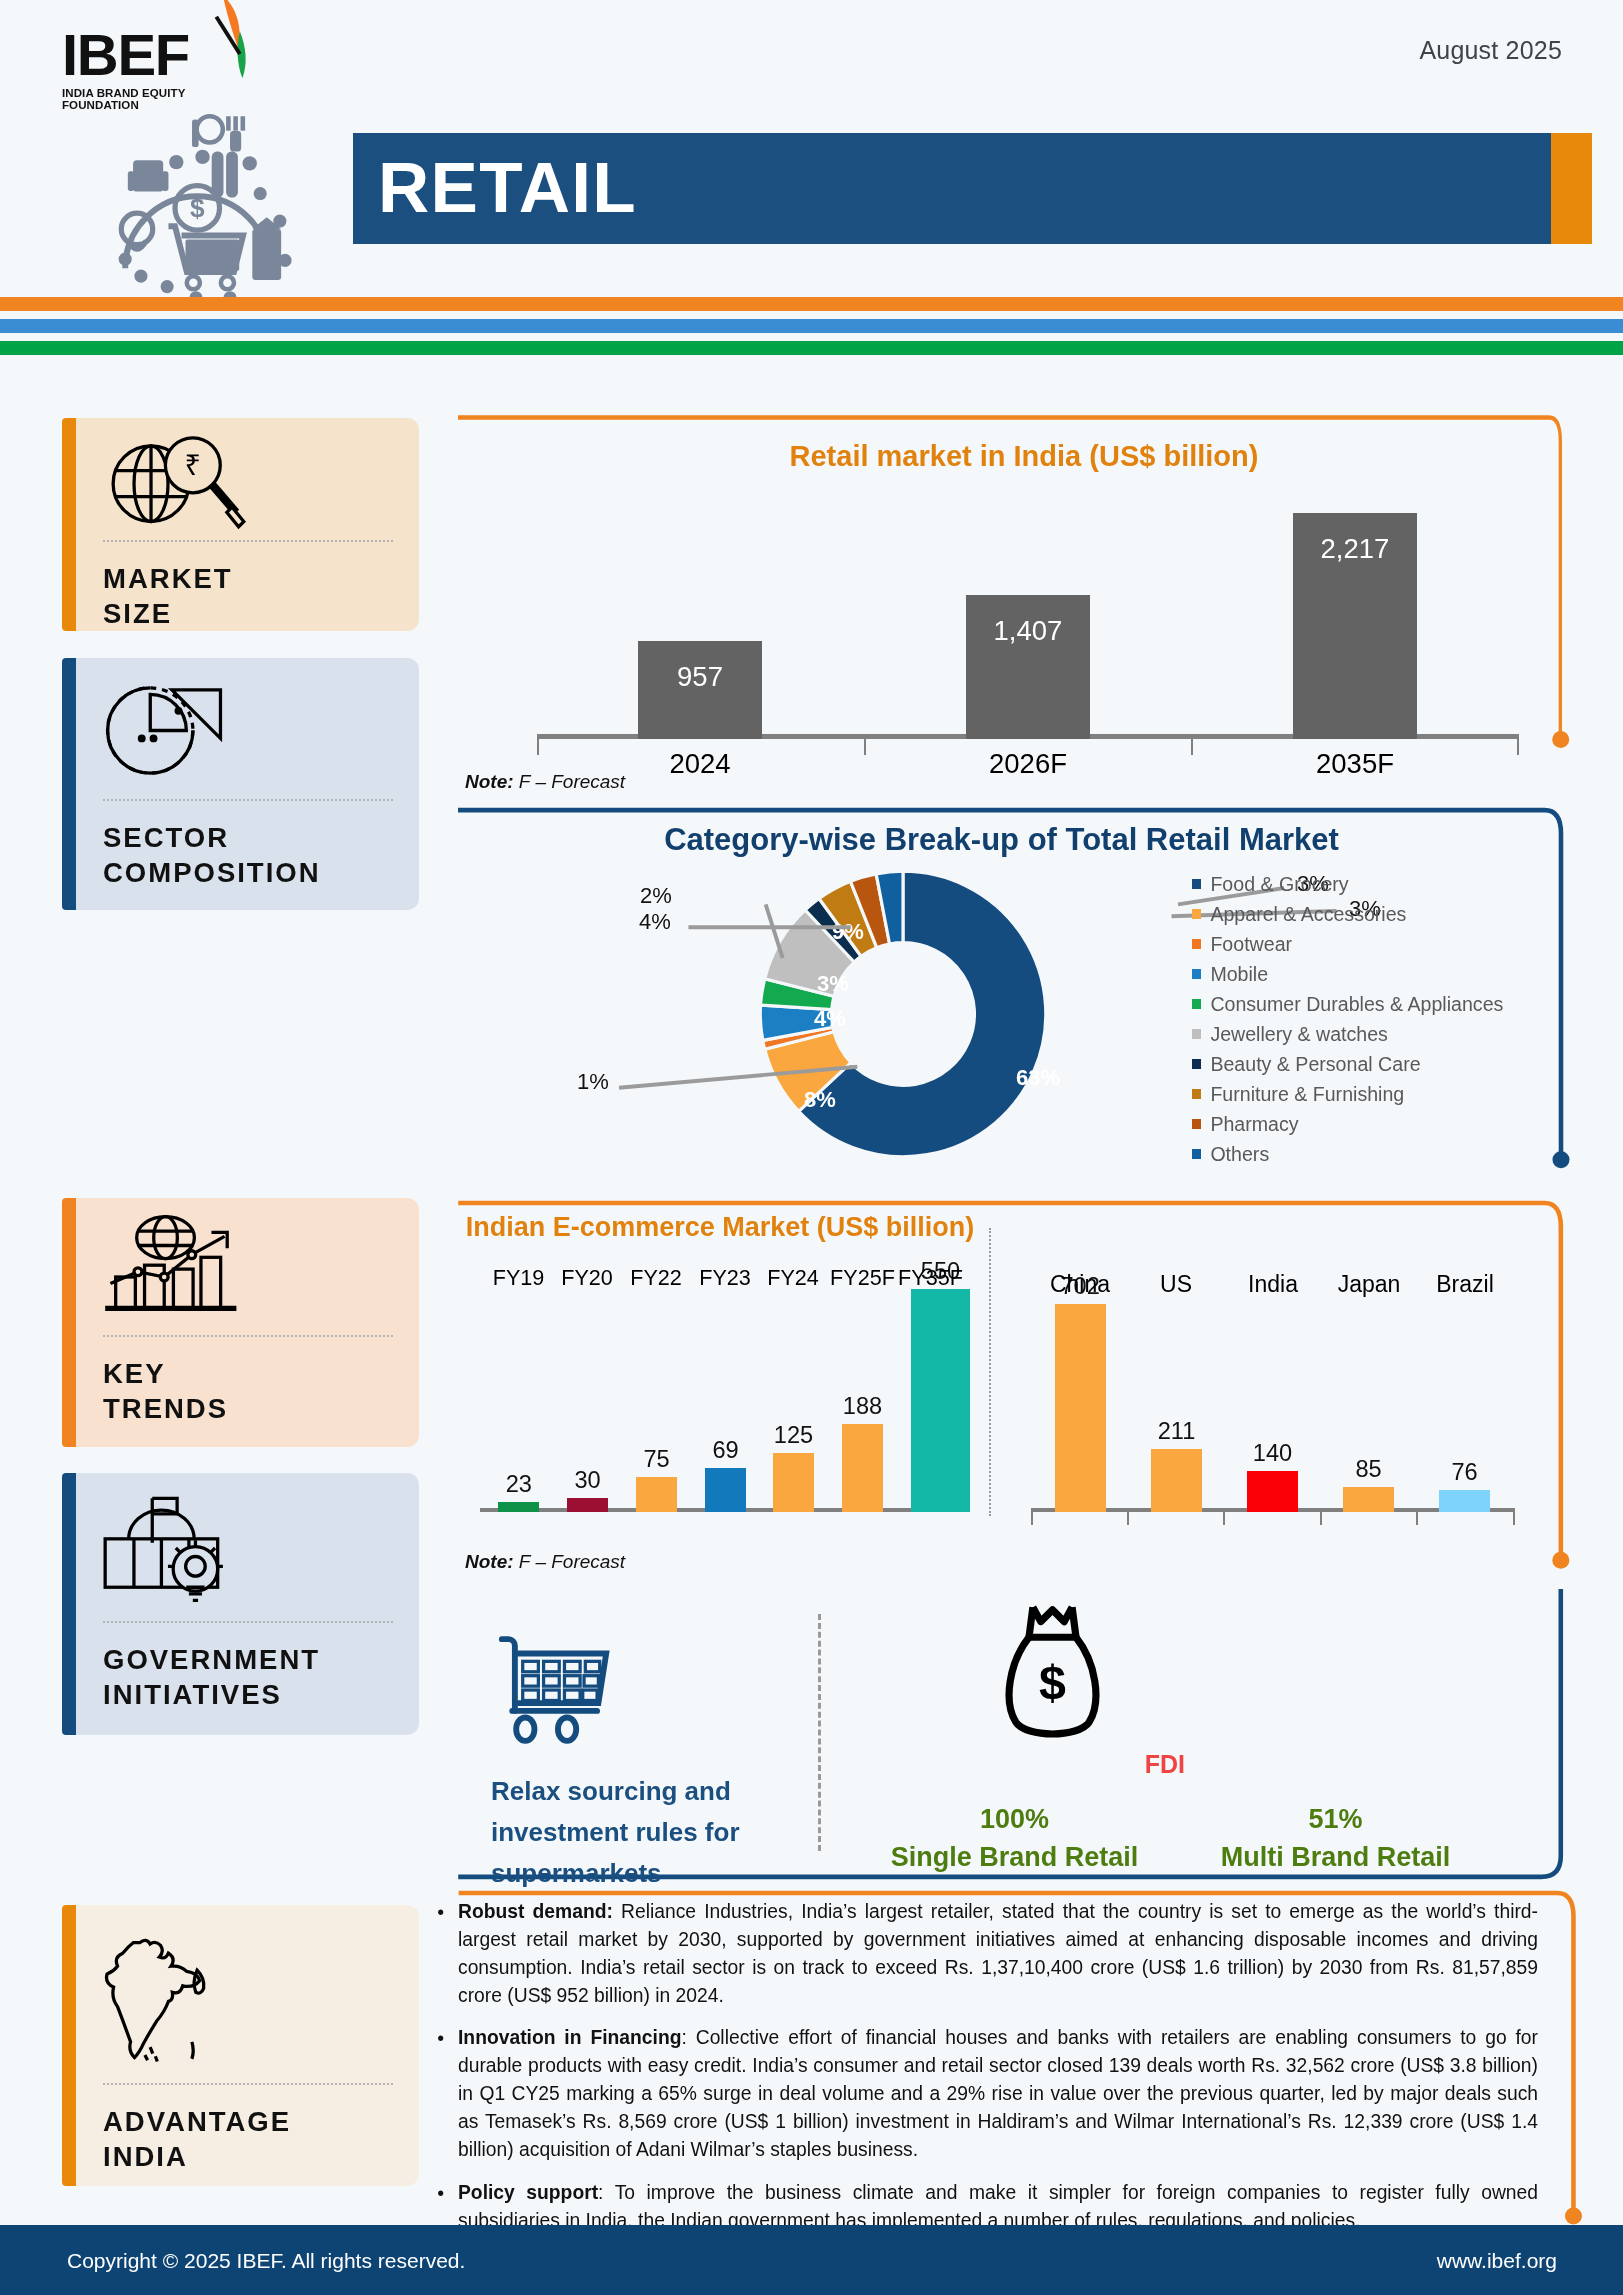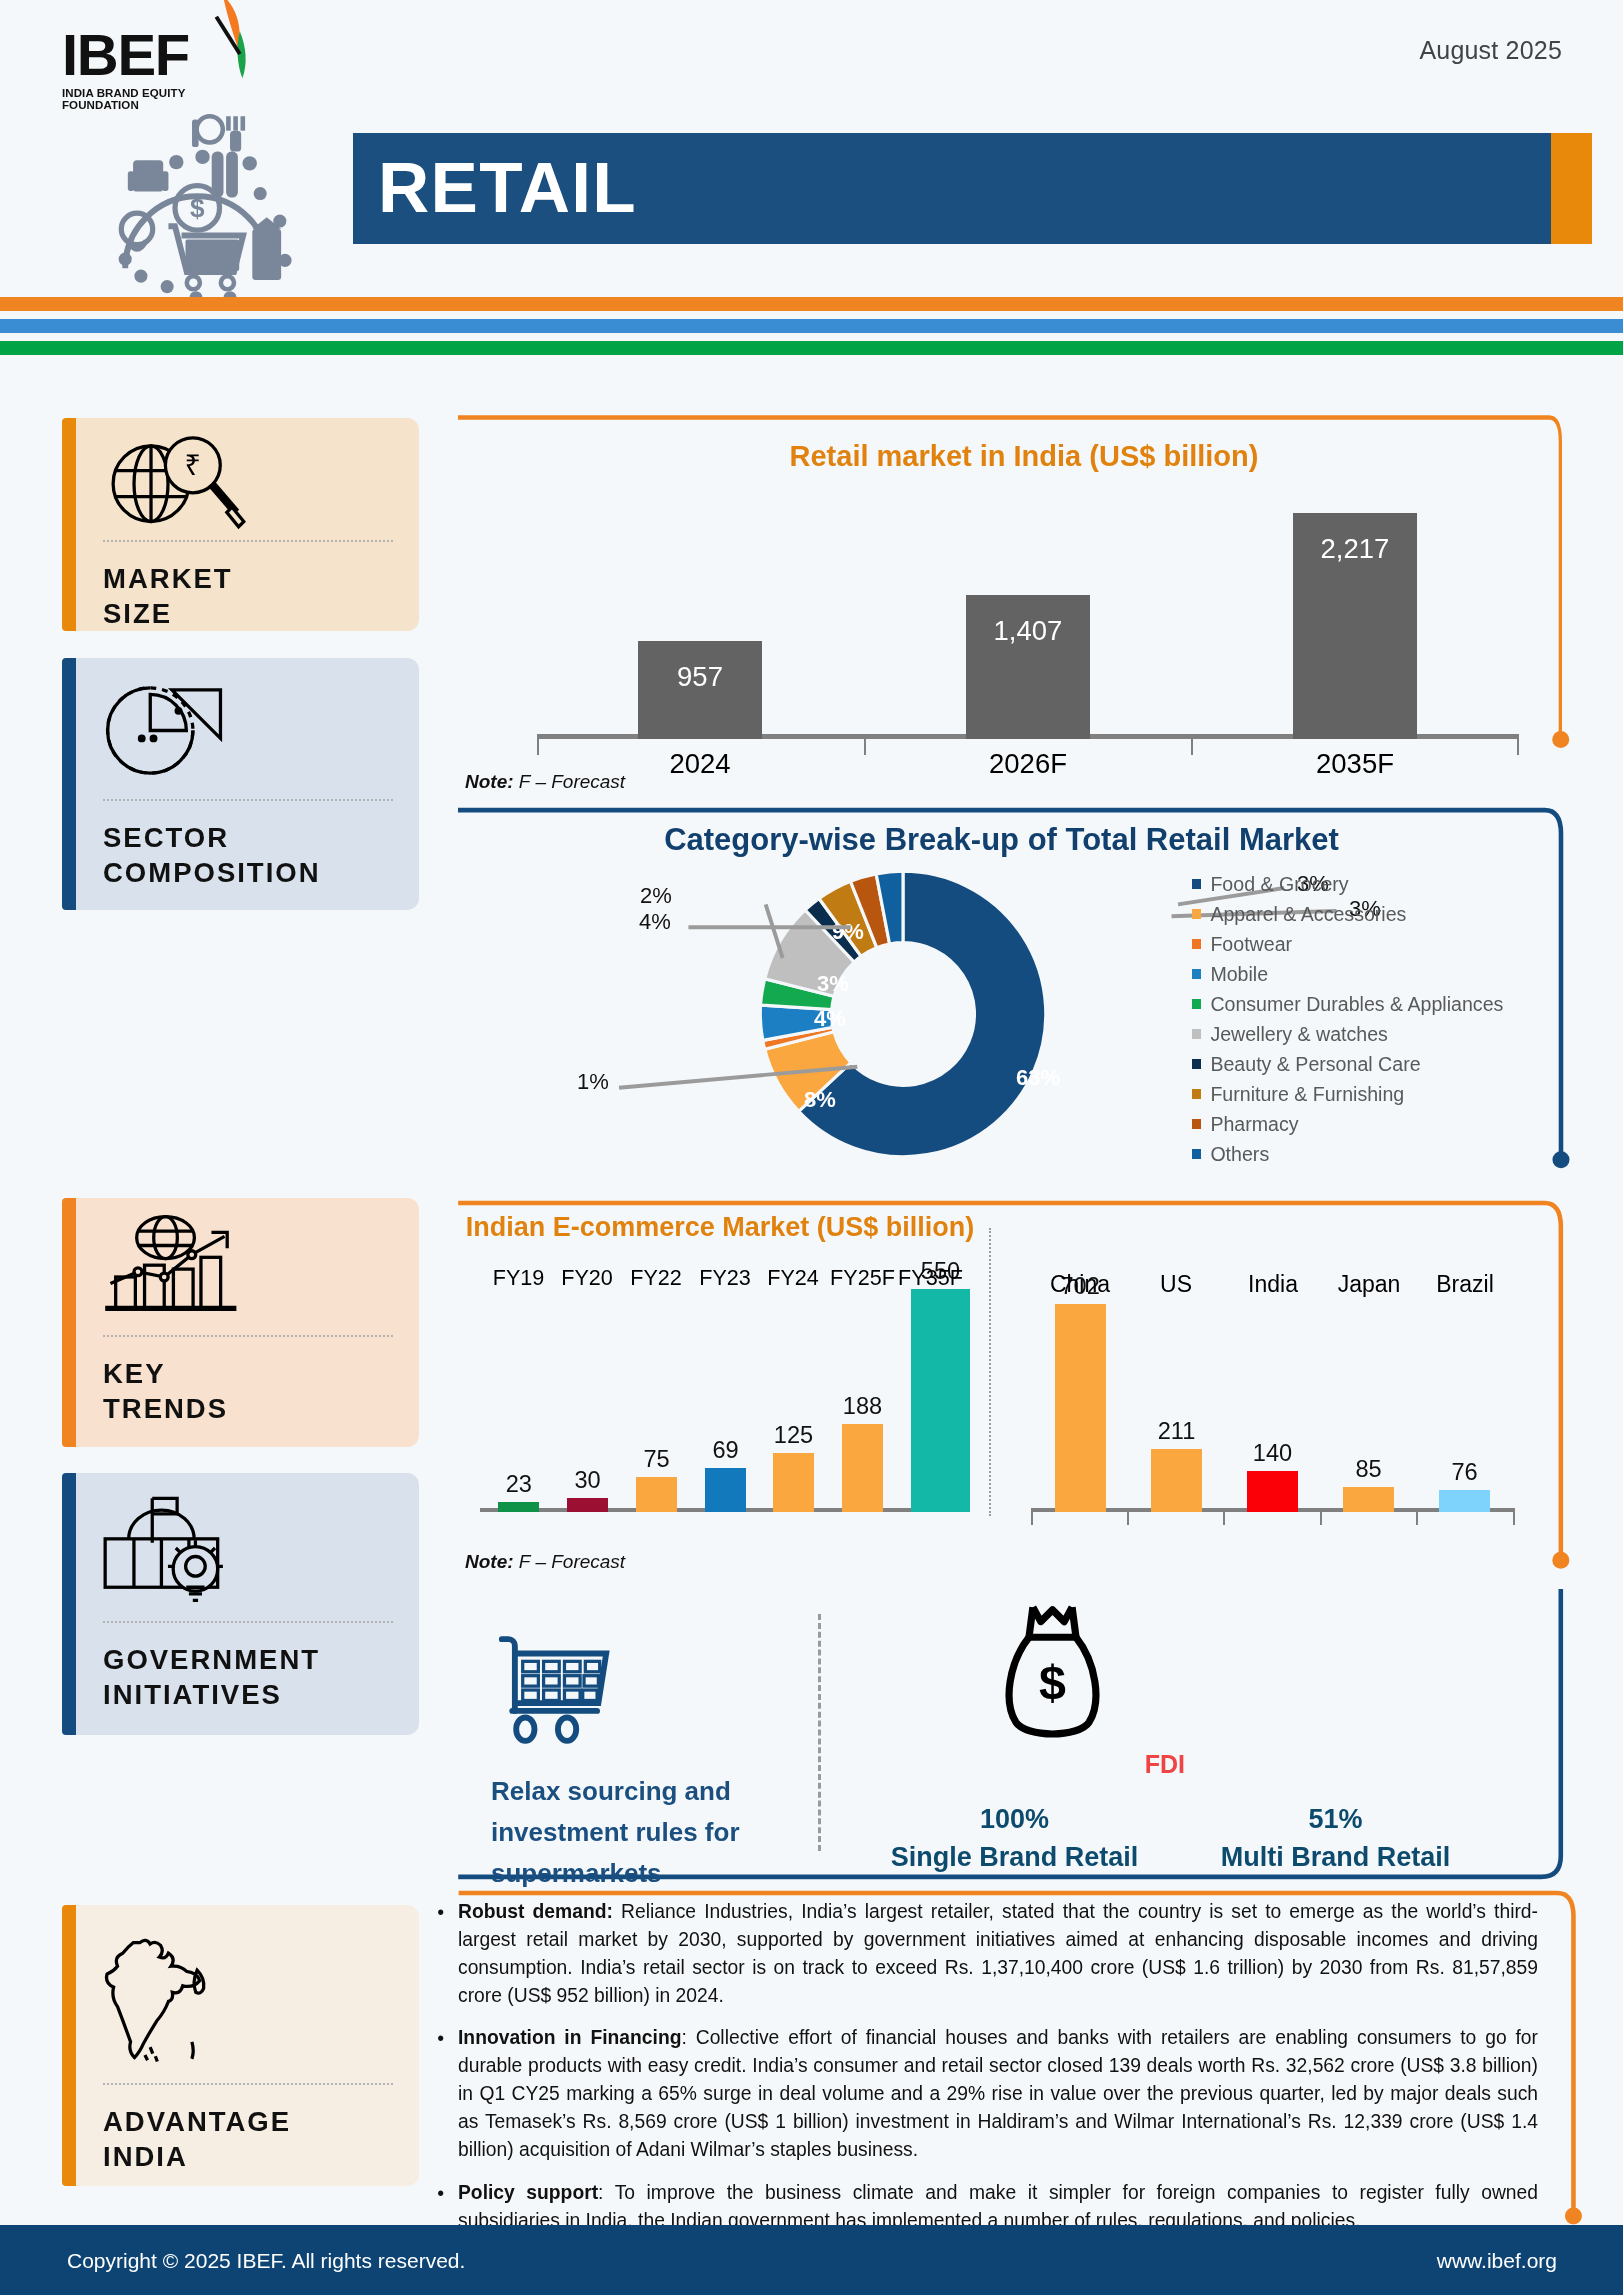--- a/index.html
+++ b/index.html
@@ -65,21 +65,21 @@
   .legend { position:absolute; }
   .legend-row { display:flex; align-items:center; height:30px; }
   .legend-sw { width:9.2px; height:9.2px; margin-right:9.2px; flex:0 0 auto; }
   .legend-tx { font-size:19.6px; color:#58595b; white-space:nowrap; }
 
   .callout { position:absolute; font-size:22px; color:#111; }
   .donut-lbl { position:absolute; font-size:22px; font-weight:bold; color:#fff; }
 
   
   #gov-text { position:absolute; font-size:26px; font-weight:bold; color:#1b4f80; line-height:41px; }
-  .fdi-num { position:absolute; text-align:center; font-size:27px; font-weight:bold; color:#0c4a6e; line-height:38px; }
+  .fdi-num { position:absolute; text-align:center; font-size:27px; font-weight:bold; color:#4d7c0f; line-height:38px; }
   #fdi-label { position:absolute; text-align:right; font-size:25px; font-weight:bold; color:#ef4444; width:100%; }
   #gov-dash { position:absolute; border-left:3.3px dashed #9a9a9a; }
 
   
   #adv-list { position:absolute; left:432px; top:1898px; width:1106px; }
   .adv-item { position:relative; padding-left:26px; margin-bottom:14.4px; font-size:19.3px; line-height:28px; color:#111; text-align:justify; }
   .adv-item .dot { position:absolute; left:5.2px; top:0px; font-size:19.6px; line-height:28px; }
   .adv-item b { font-weight:bold; }
 
   

